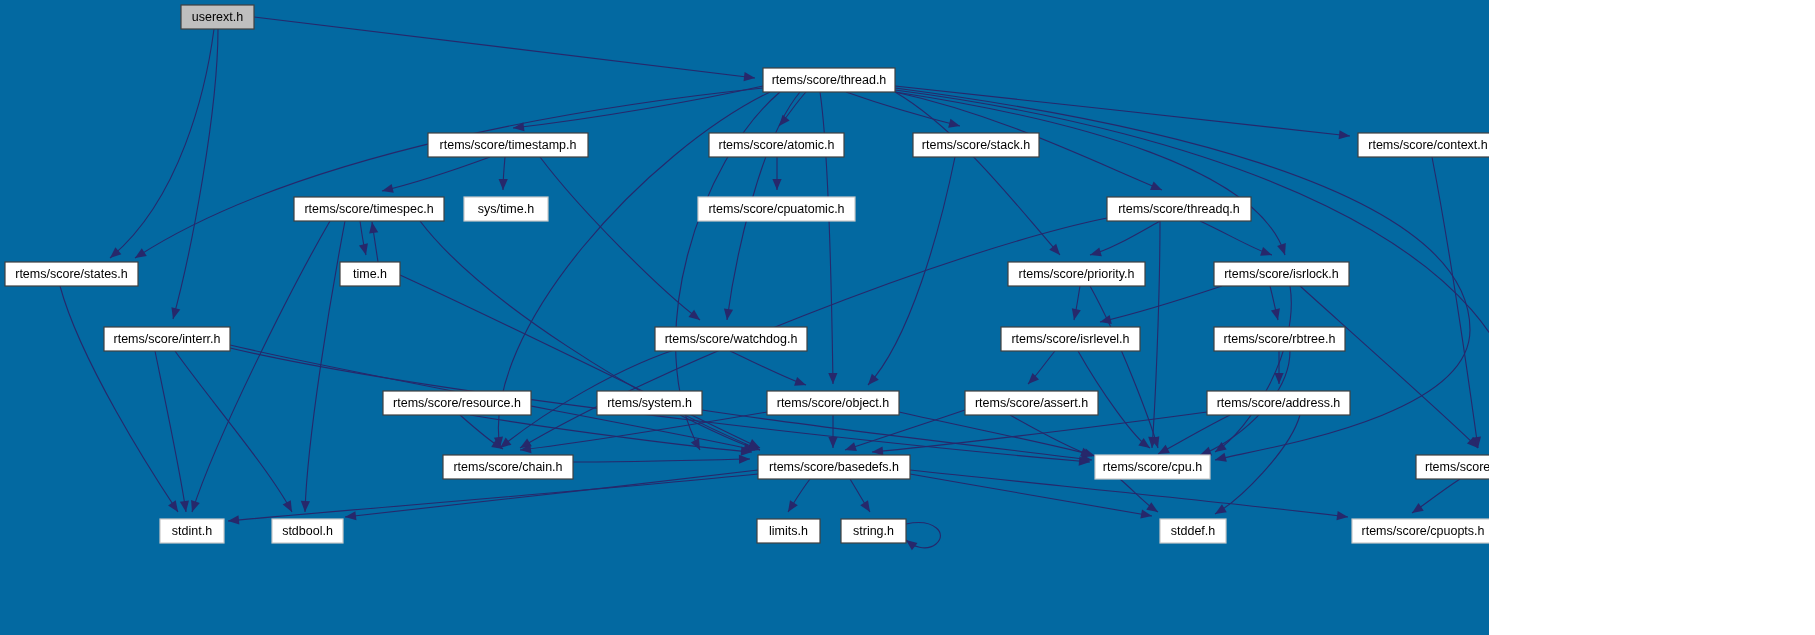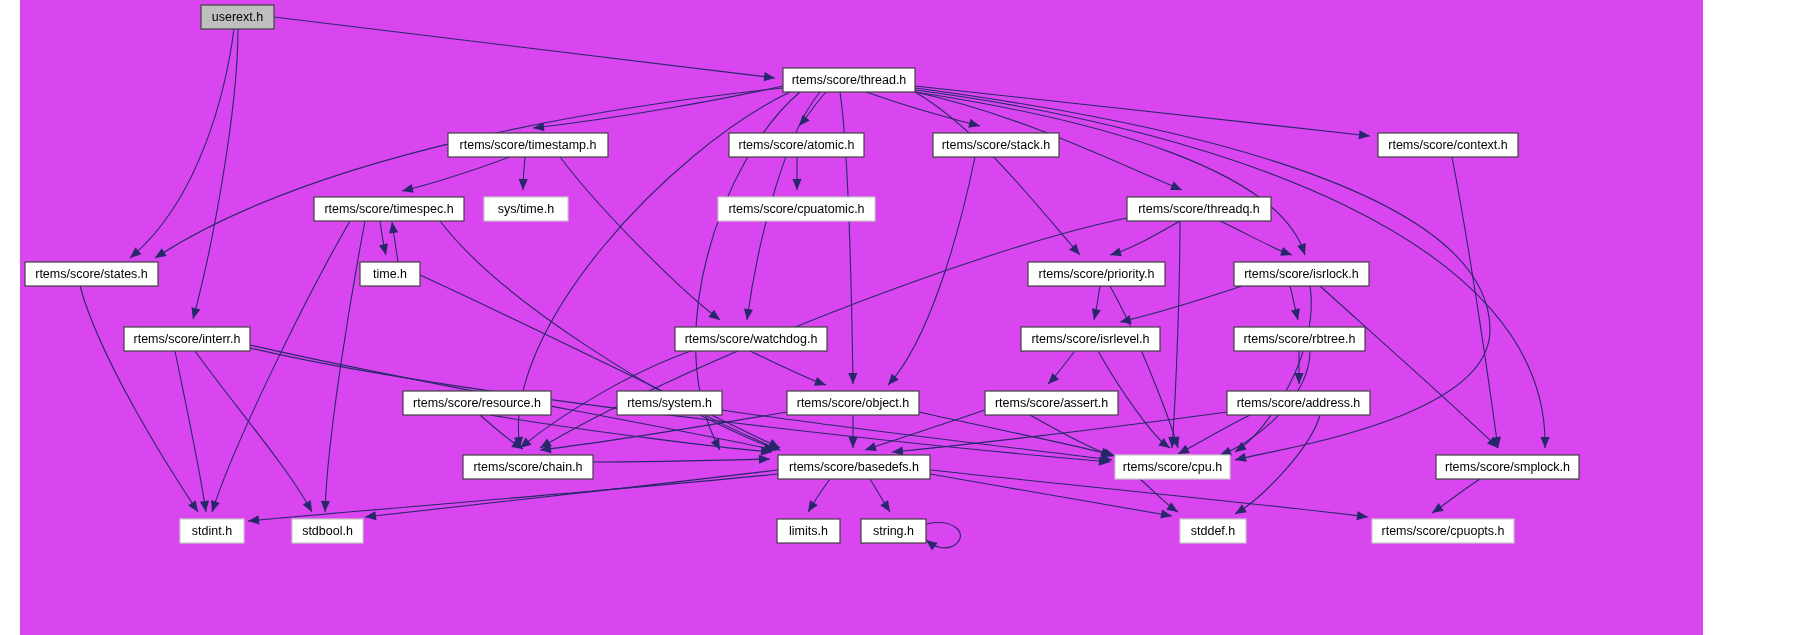--- a/index.html
+++ b/index.html
@@ -1,17 +1,17 @@
 <!DOCTYPE html>
 <html><head>
 <meta charset="utf-8">
 <style>
   html,body{margin:0;padding:0;background:#ffffff;}
   body{font-family:"Liberation Sans","DejaVu Sans",sans-serif;}
-  #graph-root{position:relative;width:1683px;height:635px;overflow:hidden;background:#d946ef;margin-left:20px;}
+  #graph-root{position:relative;width:1489px;height:635px;overflow:hidden;background:#0369a1;}
   svg{display:block;}
   .node-rect{stroke-width:1.2px;}
   .node-label{font-family:"Liberation Sans","DejaVu Sans",sans-serif;font-size:12.5px;fill:#000;dominant-baseline:middle;text-anchor:middle;}
   .edge{fill:none;stroke:#27286b;stroke-width:1.1px;}
   .arrowhead{fill:#27286b;stroke:none;}
 </style>
 </head>
 <body>
 
 <div id="graph-root">

